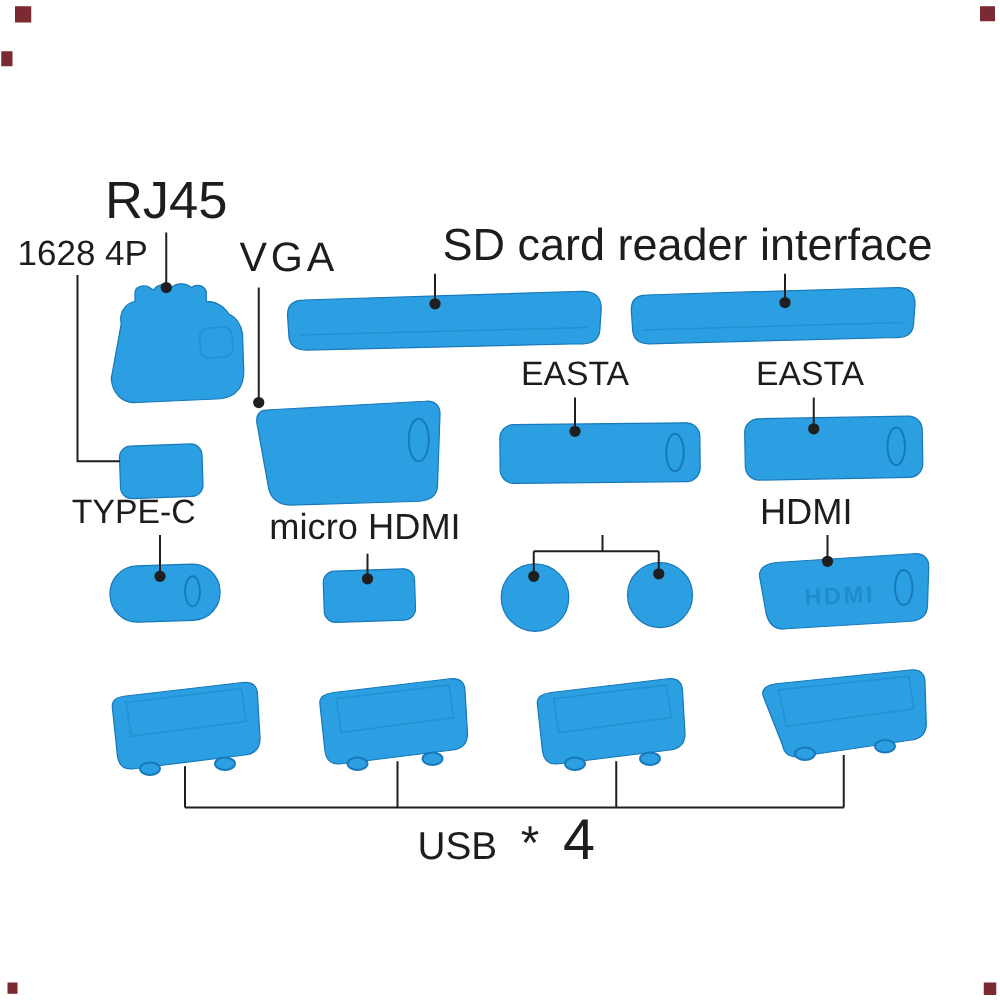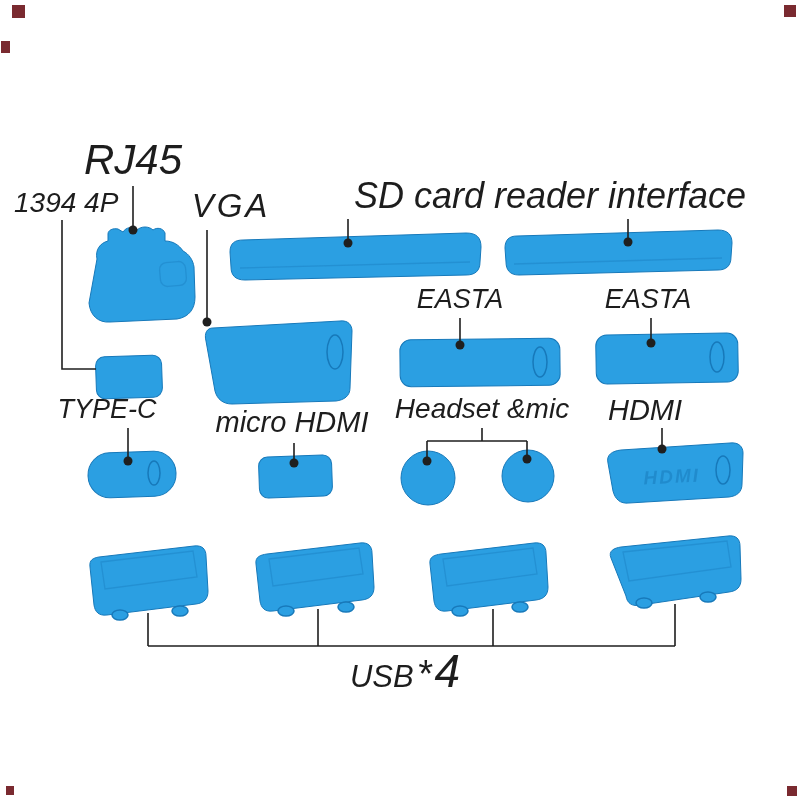--- a/index.html
+++ b/index.html
@@ -1,31 +1,31 @@
 <!DOCTYPE html>
 <html style="--plug-blue: #2b9fe2; --plug-blue-dark: #1779ba; --line-black: #1f1f1f; --text-black: #1d1d1d; --corner-mark-red: #7a2a30; --background: #ffffff;"><head>
 <meta charset="utf-8">
 <style>
   html,body{margin:0;padding:0;background:#fff;}
   .canvas{
     position:relative;width:800px;height:800px;background:var(--background,#ffffff);
-    overflow:hidden;font-family:"Liberation Sans",sans-serif;color:var(--text-black,#1d1d1d);font-style:italic;
+    overflow:hidden;font-family:"Liberation Sans",sans-serif;color:var(--text-black,#1d1d1d);
   }
   .scene{position:absolute;left:0;top:0;}
   .label{position:absolute;white-space:nowrap;color:var(--text-black,#1d1d1d);line-height:1.05;}
   .center{transform:translateX(-50%);}
   .plug{fill:var(--plug-blue,#2b9fe2);stroke:var(--plug-blue-dark,#1779ba);stroke-width:1;}
   .tab{fill:var(--plug-blue,#2b9fe2);stroke:var(--plug-blue-dark,#1779ba);stroke-width:1.5;}
   .inner-line{fill:none;stroke:var(--plug-blue-dark,#1779ba);stroke-width:1.3;opacity:.38;}
   .callout line,.callout path{stroke:var(--line-black,#1f1f1f);stroke-width:1.6;fill:none;}
   .dot{fill:var(--line-black,#1f1f1f);}
   .corner{fill:var(--corner-mark-red,#7a2a30);}
   .emboss{fill:var(--plug-blue-dark,#1779ba);opacity:.5;font-family:"Liberation Sans",sans-serif;
     font-size:19px;font-weight:bold;letter-spacing:2px;}
-  .usb-label{display:flex;align-items:baseline;gap:3px;justify-content:center;}
+  .usb-label{display:flex;align-items:baseline;gap:19px;justify-content:center;}
   .usb-label span{line-height:1;}
 </style>
 </head>
 <body>
 
 <div class="canvas">
 
   <svg class="scene" width="800" height="800" viewBox="0 0 800 800">
 
     <g>
@@ -132,28 +132,27 @@
     <g class="callout">
       <line x1="662" y1="428" x2="662" y2="446"></line>
       <circle class="dot" cx="662" cy="449" r="4.5"></circle>
     </g>
     <g class="callout">
       <path d="M 148 613 L 148 646 M 318 609 L 318 646 M 493 609 L 493 646 M 675 604 L 675 646 M 148 646 L 675 646"></path>
     </g>
   </svg>
 
   <div class="label center" style="left:133px;top:138px;font-size:42px;">RJ45</div>
-  <div class="label" style="left:14px;top:188px;font-size:28px;">1394 4P</div>
+  <div class="label" style="left:14px;top:188px;font-size:28px;">1628 4P</div>
   <div class="label center" style="left:206px;top:189px;font-size:33px;letter-spacing:3px;margin-left:25px;">VGA</div>
   <div class="label center" style="left:510px;top:177px;font-size:36px;margin-left:40px;">SD card reader interface</div>
   <div class="label center" style="left:460px;top:285px;font-size:27px;">EASTA</div>
   <div class="label center" style="left:648px;top:285px;font-size:27px;">EASTA</div>
   <div class="label center" style="left:292px;top:407px;font-size:29px;">micro HDMI</div>
   <div class="label center" style="left:107px;top:395px;font-size:27px;">TYPE-C</div>
-  <div class="label center" style="left:482px;top:394px;font-size:28px;">Headset &amp;mic</div>
   <div class="label center" style="left:645px;top:395px;font-size:29px;">HDMI</div>
 
   <div class="label center usb-label" style="left:405px;top:648px;">
     <span style="font-size:31px;">USB</span>
     <span style="font-size:38px;">*</span>
     <span style="font-size:46px;">4</span>
   </div>
 
 </div>
 

